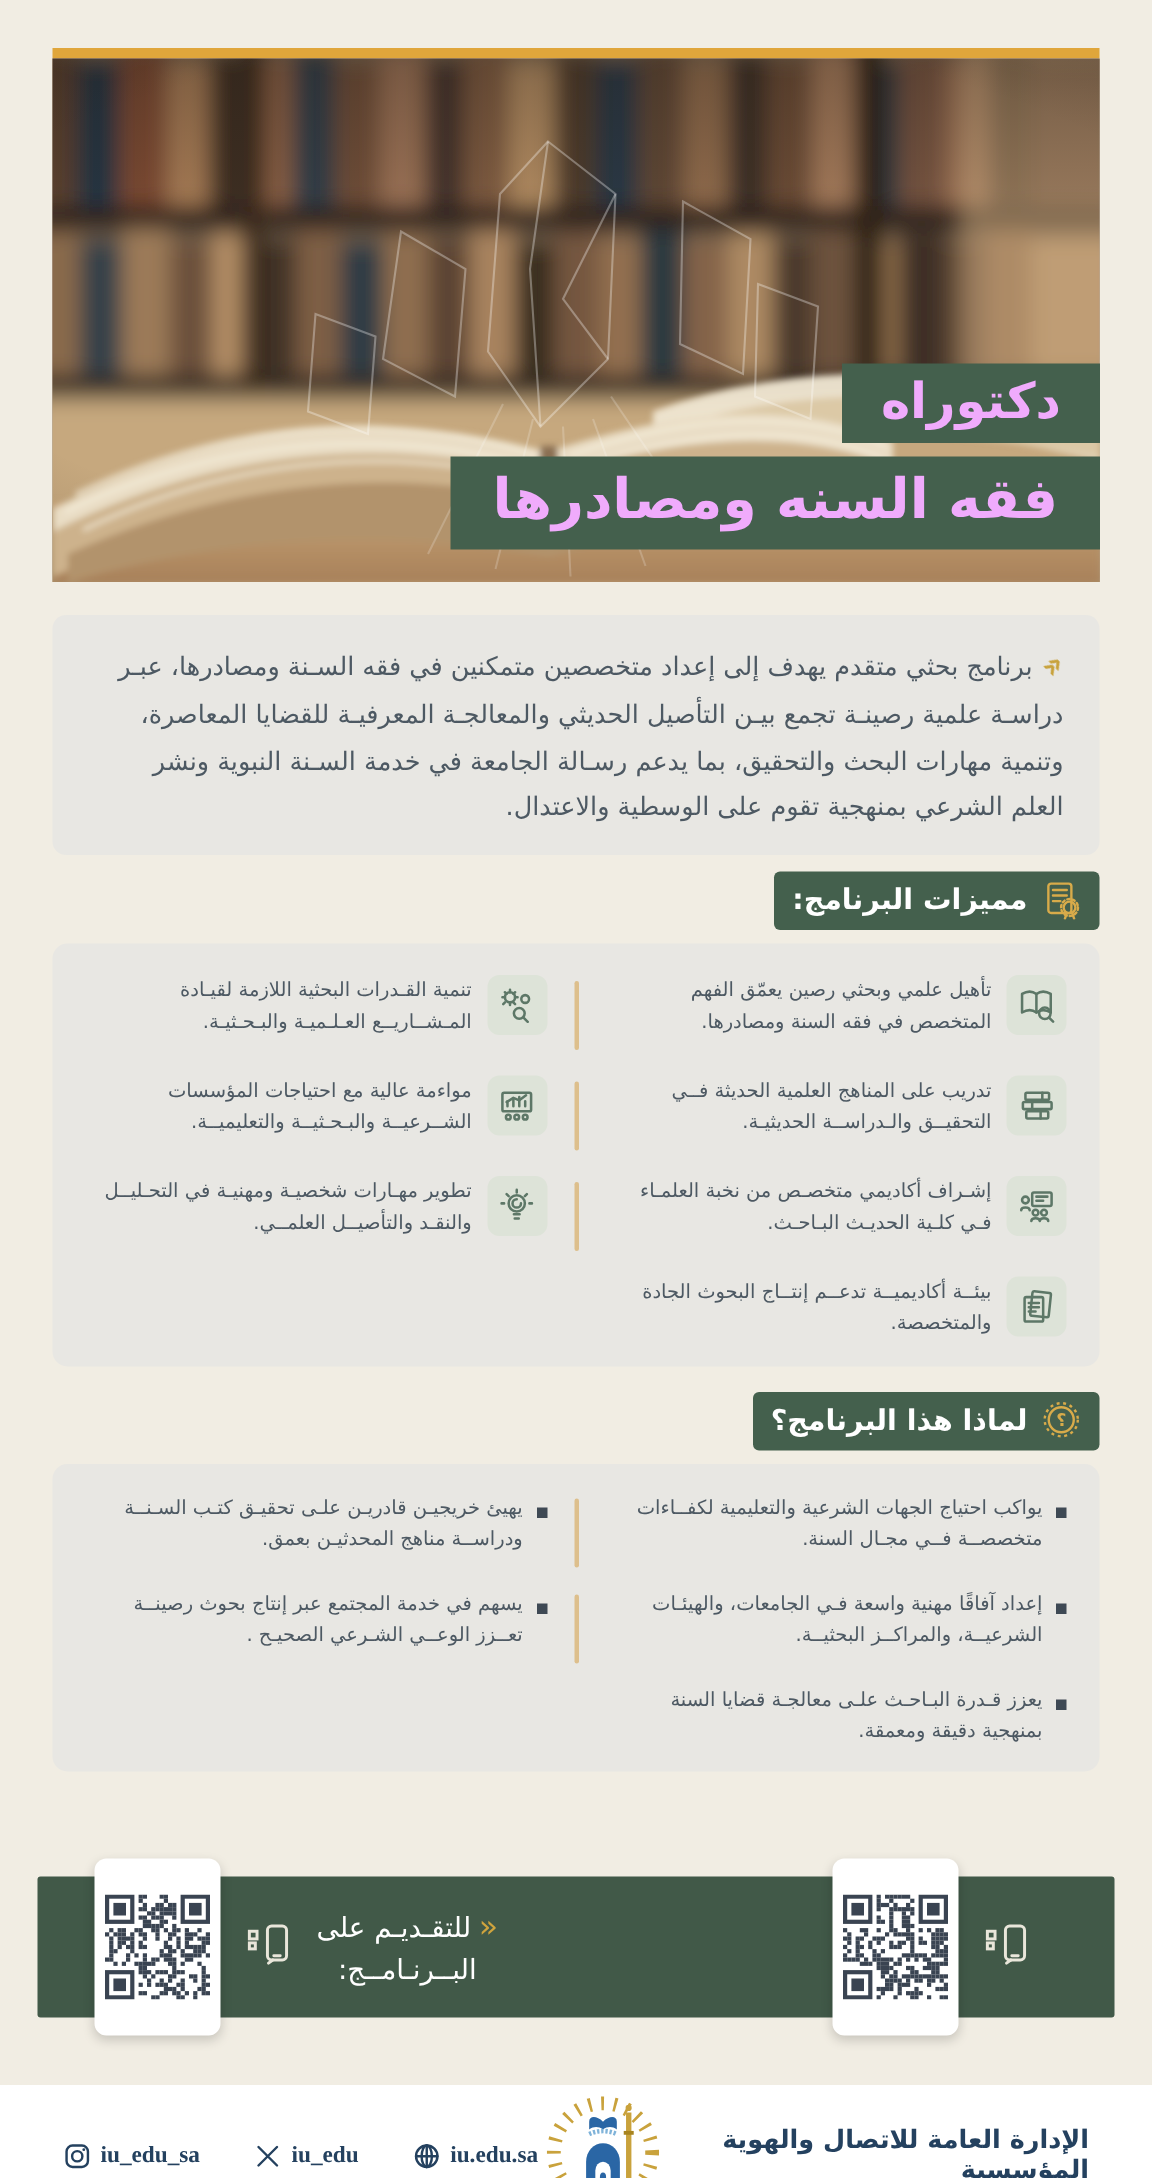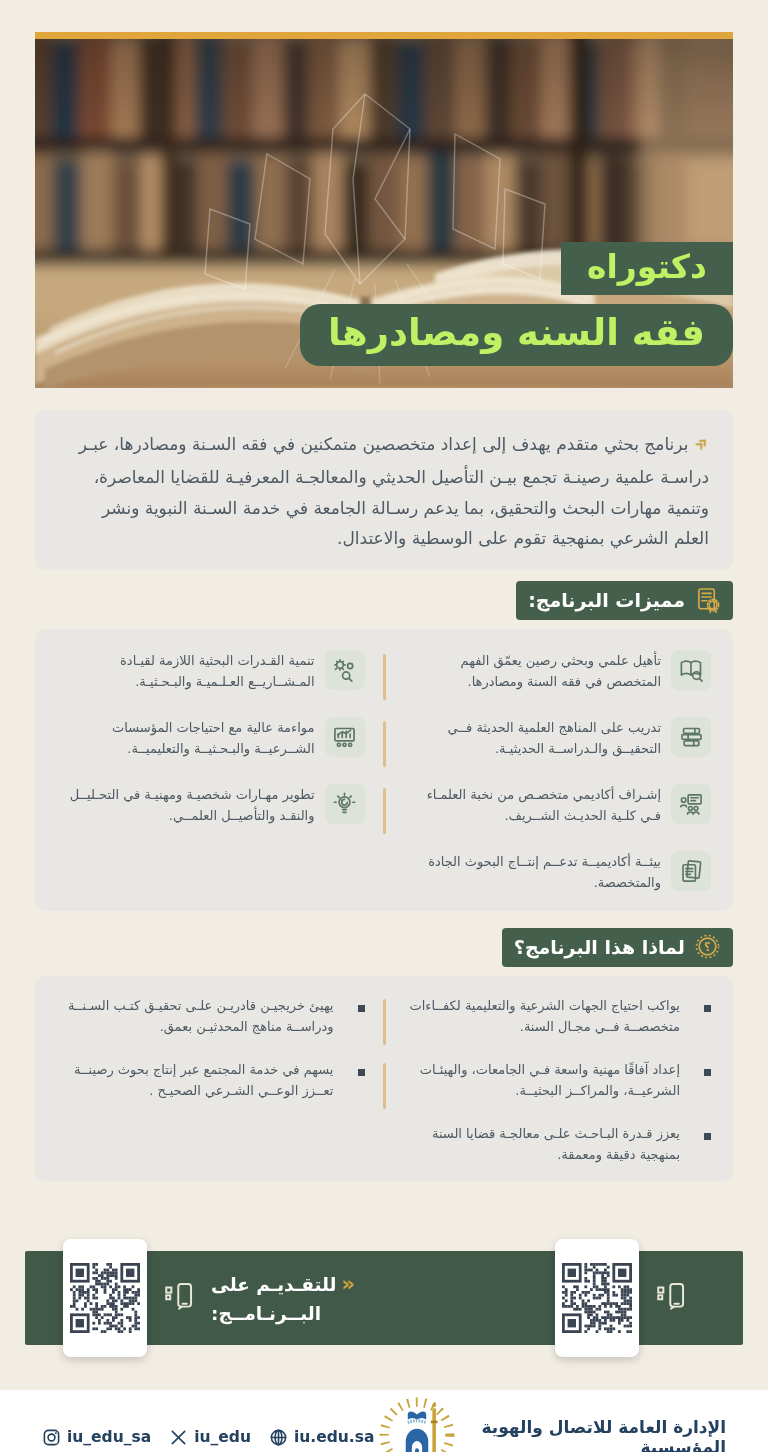--- a/index.html
+++ b/index.html
@@ -19,23 +19,23 @@
   .hero-goldbar{ height:7px; background:#e0a63b; }
   .hero-img{ position:relative; height:349px; overflow:hidden; background:#7c6751; }
   .hero-img svg.bgshelf{ position:absolute; inset:-14px; width:726px; height:377px; }
   .hero-vignette{ position:absolute; inset:0;
     background:
       linear-gradient(180deg, rgba(30,22,16,.28), rgba(30,22,16,0) 30%),
       radial-gradient(120% 95% at 50% 45%, rgba(0,0,0,0) 52%, rgba(40,28,18,.40));
   }
   .hero-img svg.books, .hero-img svg.geo{ position:absolute; inset:0; width:698px; height:349px; }
   .hero-titles{ position:absolute; left:0; right:0; bottom:0; height:100%; }
-  .htitle{ position:absolute; left:auto; right:0; background:#44604d; color:#bef264; font-weight:bold; text-align:center; }
+  .htitle{ position:absolute; left:auto; right:0; background:#44604d; color:#f0abfc; font-weight:bold; text-align:center; }
   .htitle.t1{ bottom:93px; font-size:33px; padding:5px 26px 9px; }
-  .htitle.t2{ bottom:22px; font-size:37px; padding:7px 28px 12px;border-radius:20px; }
+  .htitle.t2{ bottom:22px; font-size:37px; padding:7px 28px 12px; }
 
   
   .intro-card{
     margin:22px 35px 0; background:#e8e7e3; border-radius:9px;
     padding:15px 24px 17px 30px;
   }
   .intro-card p{
     color:#4d5963; font-size:17px; line-height:1.78; text-align:right; font-weight:500;
   }
   .intro-marker{ color:#c8a23c; font-size:21px; font-weight:bold; display:inline-block; transform:rotate(-45deg); margin-left:7px; }
@@ -51,49 +51,49 @@
 
   
   .gray-card{ margin:9px 35px 0; background:#e8e7e3; border-radius:10px; padding:21px 22px 8px; }
   .grow{ display:grid; grid-template-columns:1fr 3px 1fr; column-gap:18px; margin-bottom:17px; }
   .gdiv{ width:3px; height:46px; background:#ddbf8c; border-radius:2px; margin-top:4px; justify-self:center; }
   .fitem{ display:flex; gap:10px; align-items:flex-start; }
   .ficon{ width:40px; height:40px; background:#dde3d8; border-radius:8px; flex:0 0 40px;
           display:flex; align-items:center; justify-content:center; }
   .ficon svg{ width:27px; height:27px; stroke:#5d7767; fill:none; stroke-width:1.5; stroke-linecap:round; stroke-linejoin:round; }
   .ftext, .wtext{ color:#4d5963; font-size:13px; line-height:1.62; text-align:right; }
-  .witem{ display:flex; gap:24px; align-items:flex-start; }
+  .witem{ display:flex; gap:9px; align-items:flex-start; }
   .wbullet{ width:7px; height:7px; background:#3e4954; margin-top:10px; flex:0 0 7px; }
 
   
   .banner{
     margin:70px 25px 0; height:94px; background:#415948; border-radius:2px;
     display:flex; align-items:center; justify-content:space-between;
     padding:0 55px 0 38px; position:relative;
   }
   .qr-group{ display:flex; align-items:center; gap:15px; }
-  .qr-label{ color:#fff; font-weight:bold; font-size:18.5px; line-height:1.55; text-align:left; }
+  .qr-label{ color:#fff; font-weight:normal; font-size:18.5px; line-height:1.55; text-align:center; }
   .chev{ color:#cfa43e; font-size:21px; margin-left:5px; }
   .phone-ic svg{ width:34px; height:34px; stroke:#e9e6da; fill:none; stroke-width:1.4; stroke-linecap:round; }
   .qr-card{
     width:84px; height:118px; background:#fff; border-radius:8px;
     display:flex; align-items:center; justify-content:center;
     box-shadow:0 3px 8px rgba(0,0,0,.18);
   }
   .qr-card svg{ width:70px; height:70px; }
 
   
   .footer{
     position:absolute; left:0; right:0; bottom:0; height:94px; background:#ffffff;
     display:flex; align-items:center; justify-content:space-between;
     padding:0 42px;
   }
   .dept{ color:#24415f; font-size:17px; font-weight:bold; }
   .brand-logo svg{ width:86px; height:86px; display:block; }
-  .socials{ display:flex; direction:ltr; align-items:center; gap:18px; }
+  .socials{ display:flex; direction:ltr; align-items:center; gap:36px;font-family:Liberation Serif, serif; }
   .social{ display:flex; direction:ltr; align-items:center; gap:6px; color:#24415f; font-size:15.5px; font-weight:bold; }
   .social svg{ width:19px; height:19px; stroke:#24415f; fill:none; stroke-width:1.7; stroke-linecap:round; }
 </style>
 </head>
 <body>
 
 <div class="page">
 
   <div class="hero">
     <div class="hero-goldbar"></div>
@@ -301,21 +301,21 @@
           <svg viewBox="0 0 24 24">
               <rect x="9" y="3.5" width="11.5" height="8" rx="1"></rect>
               <path d="M11.5 6h6.5M11.5 8.5h4"></path>
               <circle cx="5" cy="8" r="2"></circle>
               <path d="M2.5 14c0-2 5-2 5 0"></path>
               <circle cx="11" cy="15.5" r="1.7"></circle>
               <circle cx="16" cy="15.5" r="1.7"></circle>
               <path d="M8.5 20.5c0-2.2 5-2.2 5 0M13.5 20.5c0-2.2 5-2.2 5 0"></path>
             </svg>
         </span>
-        <div class="ftext">إشـراف أكاديمي متخصـص من نخبة العلمـاء فـي كلـية الحديـث الشــريف.</div>
+        <div class="ftext">إشـراف أكاديمي متخصـص من نخبة العلمـاء فـي كلـية الحديـث البـاحـث.</div>
       </div>
       <div class="gdiv"></div>
       <div class="fitem">
         <span class="ficon">
           <svg viewBox="0 0 24 24">
               <circle cx="12" cy="10" r="4.8"></circle>
               <path d="M10.3 16.5h3.4M10.8 19h2.4"></path>
               <path d="M12 2v1.6M4.5 10H3M21 10h-1.5M6 4.5l1.2 1.2M18 4.5l-1.2 1.2"></path>
               <path d="M12 7.5a2.5 2.5 0 1 0 2.5 2.5"></path>
             </svg>

